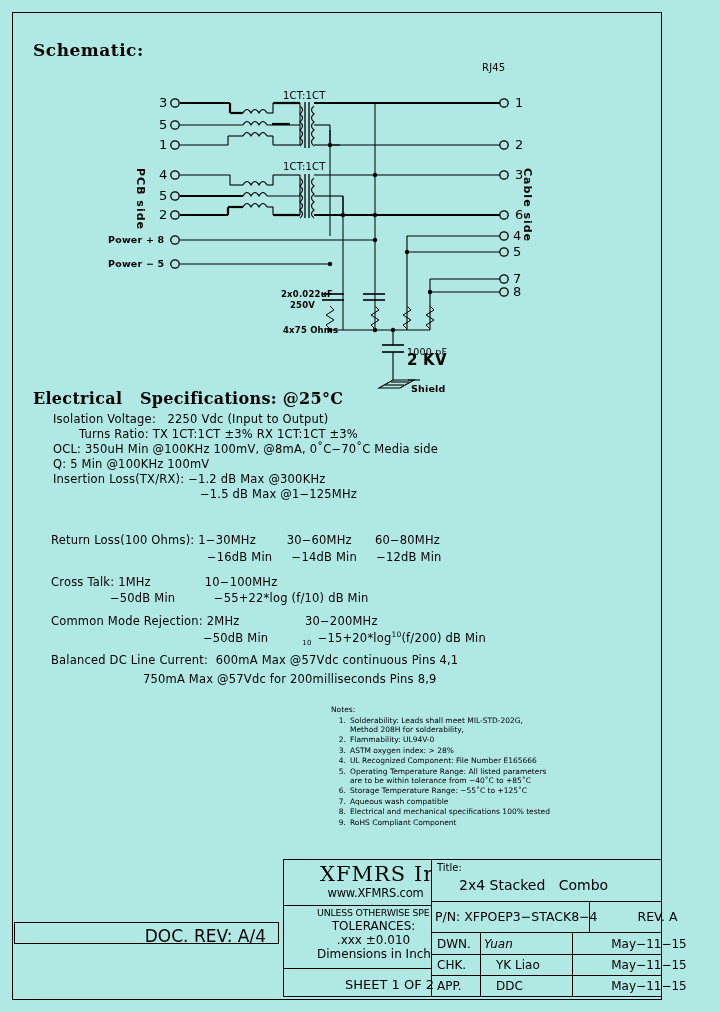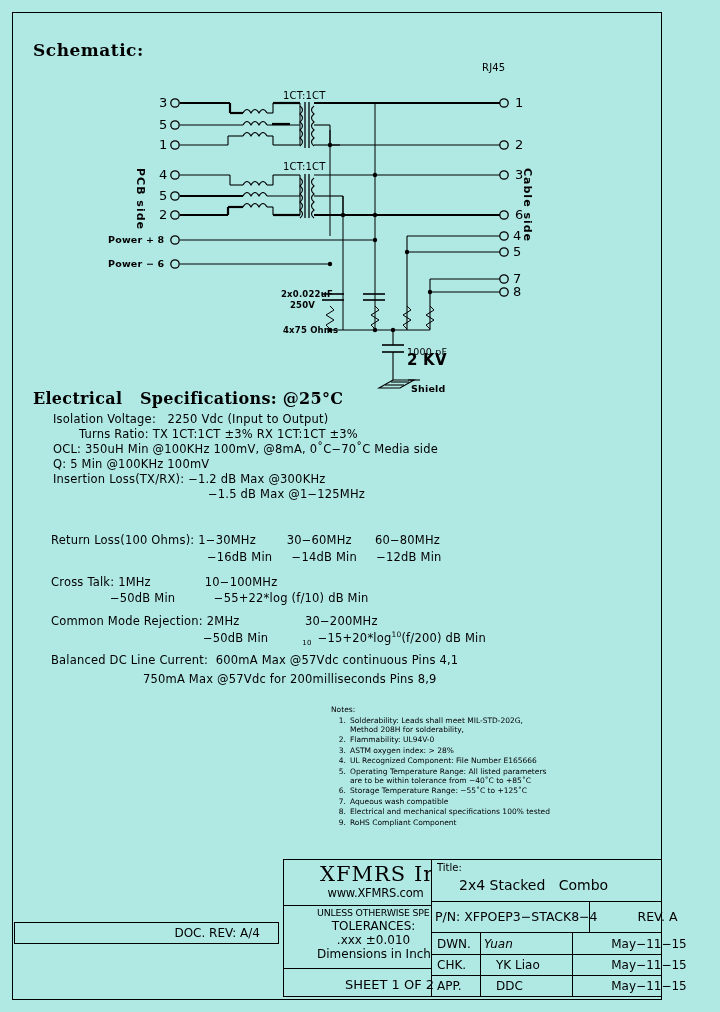--- a/index.html
+++ b/index.html
@@ -41,21 +41,21 @@
   .notes-title{font-size:7.5px;color:#000;white-space:pre;}
   .note-row{display:flex;font-size:7.5px;color:#000;margin-top:1.5px;line-height:9px;}
   .note-num{width:15px;text-align:right;padding-right:4px;flex:none;}
   .note-txt{white-space:pre-line;}
   
   #docrev-box{
     position:absolute;left:14px;top:922px;width:265px;height:22px;
     border:1.4px solid #000;box-sizing:border-box;
   }
   #docrev-text{
-    position:absolute;right:18px;top:3px;font-size:12px;white-space:pre;
+    position:absolute;right:12px;top:3px;font-size:17px;white-space:pre;
   }
   #prop-box{
     position:absolute;left:14px;top:944px;width:265px;height:53px;
     border:1.4px solid #000;box-sizing:border-box;
   }
   #prop-title{position:absolute;left:10px;top:1px;font-size:19px;letter-spacing:.5px;white-space:pre;}
   #prop-l1{position:absolute;left:8px;top:25px;font-size:9.6px;white-space:pre;}
   #prop-l2{position:absolute;left:8px;top:37px;font-size:9.6px;white-space:pre;}
   
   #titleblock{
@@ -231,21 +231,21 @@
   <div class="spec" style="left:521px;top:168px;font-size:11px;writing-mode:vertical-rl;letter-spacing:1px;font-weight:bold;">Cable side</div>
 
   <div class="spec" style="left:159px;top:95px;font-size:13px;">3</div>
   <div class="spec" style="left:159px;top:117px;font-size:13px;">5</div>
   <div class="spec" style="left:159px;top:137px;font-size:13px;">1</div>
   <div class="spec" style="left:159px;top:167px;font-size:13px;">4</div>
   <div class="spec" style="left:159px;top:188px;font-size:13px;">5</div>
   <div class="spec" style="left:159px;top:207px;font-size:13px;">2</div>
 
   <div class="spec" style="left:108px;top:234px;font-size:9.5px;font-weight:bold;">Power + 8</div>
-  <div class="spec" style="left:108px;top:258px;font-size:9.5px;font-weight:bold;">Power − 6</div>
+  <div class="spec" style="left:108px;top:258px;font-size:9.5px;font-weight:bold;">Power − 5</div>
 
   <div class="spec" style="left:515px;top:95px;font-size:13px;">1</div>
   <div class="spec" style="left:515px;top:137px;font-size:13px;">2</div>
   <div class="spec" style="left:515px;top:167px;font-size:13px;">3</div>
   <div class="spec" style="left:515px;top:207px;font-size:13px;">6</div>
   <div class="spec" style="left:513px;top:228px;font-size:13px;">4</div>
   <div class="spec" style="left:513px;top:244px;font-size:13px;">5</div>
   <div class="spec" style="left:513px;top:271px;font-size:13px;">7</div>
   <div class="spec" style="left:513px;top:284px;font-size:13px;">8</div>
 
@@ -256,21 +256,21 @@
   <div class="spec" style="left:407px;top:351px;font-size:15px;font-weight:bold;">2 KV</div>
   <div class="spec" style="left:411px;top:383px;font-size:9.5px;font-weight:bold;">Shield</div>
 
   <div id="espec-title" class="serif-head">Electrical   Specifications: @25°C</div>
 
   <div class="spec" style="left:53px;top:412px;">Isolation Voltage:   2250 Vdc (Input to Output)</div>
   <div class="spec" style="left:53px;top:427px;margin-left:26px;">Turns Ratio: TX 1CT:1CT ±3% RX 1CT:1CT ±3%</div>
   <div class="spec" style="left:53px;top:442px;">OCL: 350uH Min @100KHz 100mV, @8mA, 0˚C−70˚C Media side</div>
   <div class="spec" style="left:53px;top:457px;">Q: 5 Min @100KHz 100mV</div>
   <div class="spec" style="left:53px;top:472px;">Insertion Loss(TX/RX): −1.2 dB Max @300KHz</div>
-  <div class="spec" style="left:208px;top:487px;">−1.5 dB Max @1−125MHz</div>
+  <div class="spec" style="left:200px;top:487px;">−1.5 dB Max @1−125MHz</div>
   <div class="spec" style="left:51px;top:533px;">Return Loss(100 Ohms): 1−30MHz        30−60MHz      60−80MHz</div>
   <div class="spec" style="left:207px;top:550px;">−16dB Min     −14dB Min     −12dB Min</div>
   <div class="spec" style="left:51px;top:575px;">Cross Talk: 1MHz              10−100MHz</div>
   <div class="spec" style="left:110px;top:591px;">−50dB Min          −55+22*log (f/10) dB Min</div>
   <div class="spec" style="left:51px;top:614px;">Common Mode Rejection: 2MHz                 30−200MHz</div>
 
   <div class="spec" style="left:203px;top:630px;"><span>−50dB Min</span><span style="display:inline-block;width:34px;"></span><span class="sub">10</span><span style="display:inline-block;width:6px;"></span><span>−15+20*log</span><sup>10</sup><span>(f/200) dB Min</span></div>
 
   <div class="spec" style="left:51px;top:653px;">Balanced DC Line Current:  600mA Max @57Vdc continuous Pins 4,1</div>
   <div class="spec" style="left:143px;top:672px;text-align:center;">750mA Max @57Vdc for 200milliseconds Pins 8,9</div>

